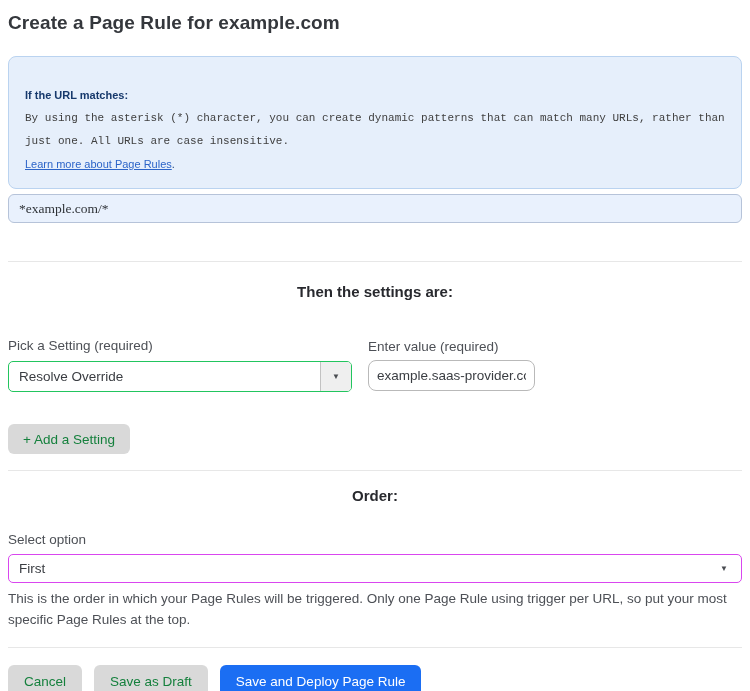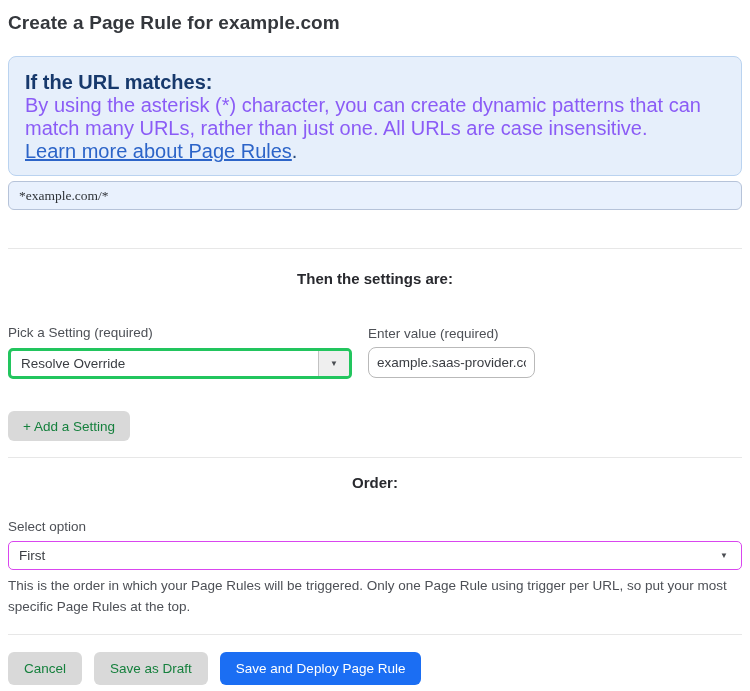--- a/index.html
+++ b/index.html
@@ -17,26 +17,26 @@
     font-weight: 700;
     color: #34373c;
     letter-spacing: 0.1px;
   }
 
   .info-box {
     margin-top: 22px;
     background: #e6effb;
     border: 1px solid #bad3f0;
     border-radius: 8px;
-    padding: 14px 16px 12px 16px;
-    font-size: 20px;
+    padding: 27px 16px 12px 16px;
+    font-size: 11px;
     line-height: 23px;
   }
   .info-heading { font-weight: 700; color: #17396c; }
-  .info-body { color: #8b5cf6; max-width: 700px; }
+  .info-body { color: #404040; max-width: 700px; font-family: Liberation Mono, monospace; }
   .info-link-line { color: #24477d; }
   .info-link-line a {
     color: #2c64c8;
     text-decoration: underline;
     cursor: pointer;
   }
 
   .field-label {
     display: block;
     margin-top: 20px;
@@ -84,21 +84,21 @@
   }
   .col-left { width: 344px; }
   .col-right { margin-left: 16px; }
   .col-right .field-label { margin-top: 8px; }
   .settings-row .field-label { margin-top: 0; }
   .col-left .field-label { margin-top: 0; }
 
   .select-box {
     margin-top: 8px;
     height: 31px;
-    border: 3px solid #22c55e;
+    border: 1px solid #22c55e;
     border-radius: 5px;
     background: #ffffff;
     display: flex;
     align-items: center;
     cursor: pointer;
     overflow: hidden;
   }
   .select-text {
     flex: 1;
     padding-left: 10px;

